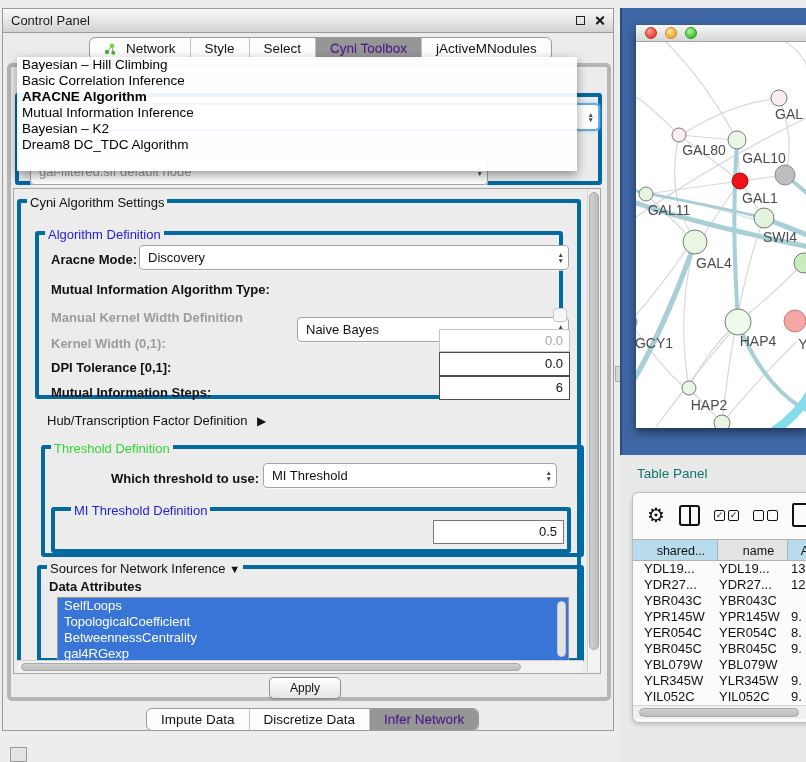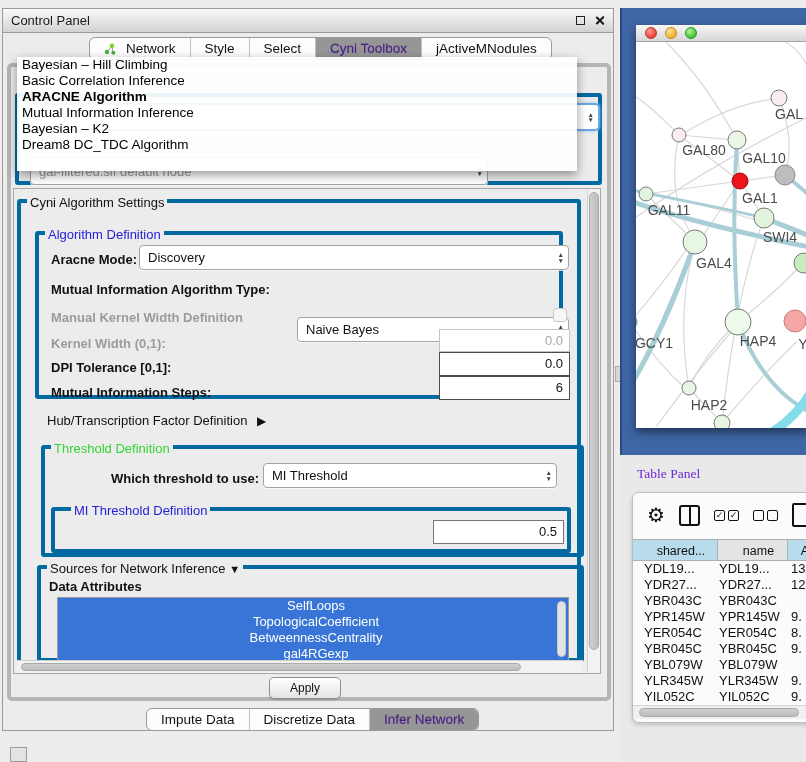--- a/index.html
+++ b/index.html
@@ -45,21 +45,21 @@
   .field.strong { border:1.5px solid #4c4c4c; }
   .field.dis { border:1px solid #c4c4c4; color:#a7a7a7; }
   .checkbox { width:14px; height:14px; border:1px solid #c9c9c9; border-radius:3px; background:#f6f6f6; }
 
   
   .sb-track-v { background:#f2f2f2; border-left:1px solid #d0d0d0; }
   .sb-thumb { background:linear-gradient(90deg,#cfcfcf,#bdbdbd); border:1px solid #aaa; border-radius:6px; }
   .sb-thumb-h { background:linear-gradient(#cfcfcf,#bdbdbd); border:1px solid #aaa; border-radius:6px; }
 
   
-  #attr-list { background:#fff; border:1px solid #9a9a9a; overflow:hidden;text-align:center; }
+  #attr-list { background:#fff; border:1px solid #9a9a9a; overflow:hidden; }
   .attr-item { height:16px; line-height:16px; padding-left:6px; color:#fff; background:#3875d7;
     font-size:13px; white-space:nowrap; }
 
   
   #algo-popup { left:17px; top:57px; width:560px; height:114px;
     background:rgba(255,255,255,0.93); box-shadow:0 4px 10px rgba(0,0,0,.4);
     z-index:60; }
   #popup-prompt { height:16px; text-align:center; color:#b3b3b3; font-size:13.5px; padding-top:2px; }
   .popup-item { height:16px; line-height:16px; padding-left:5px; font-size:13.5px; color:#000; white-space:nowrap; }
   .popup-item.sel { font-weight:bold; }
@@ -75,21 +75,21 @@
   #net-titlebar { position:absolute; left:0; top:0; width:100%; height:17px;
     background:linear-gradient(#f7f7f7,#d6d6d6); border-bottom:1px solid #a5a5a5;
     display:flex; align-items:center; gap:8px; padding-left:9px; }
   .tl { width:12px; height:12px; border-radius:50%; }
   .tl.red   { background:radial-gradient(circle at 35% 30%, #ff9f98, #ee4b40 60%, #c9382e); border:1px solid #b4372e;}
   .tl.yel   { background:radial-gradient(circle at 35% 30%, #ffe49a, #f5b43c 60%, #d9981f); border:1px solid #c08f1f;}
   .tl.grn   { background:radial-gradient(circle at 35% 30%, #b6f2a0, #52c93f 60%, #2ba227); border:1px solid #2a9428;}
   #net-canvas { position:absolute; left:0; top:17px; width:172px; height:386px; overflow:hidden; }
 
   #table-area { left:620px; top:455px; width:186px; height:307px; background:#e9e9e9; }
-  #table-panel-title { position:absolute; left:17px; top:11px; font-size:13.5px; color:#6d28d9;font-family:Liberation Serif, serif; }
+  #table-panel-title { position:absolute; left:17px; top:11px; font-size:13.5px; color:#0f766e; }
   #table-window { position:absolute; left:12px; top:37px; width:180px; height:231px;
     background:#fbfbfb; border:1px solid #bdbdbd; border-radius:7px 0 0 7px;
     overflow:hidden; box-shadow:0 2px 4px rgba(0,0,0,.18); }
   #tp-toolbar { position:absolute; left:0; top:0; width:100%; height:44px; display:flex;
     align-items:center; gap:14px; padding-left:14px; background:#fbfbfb; }
   .gear { font-size:20px; color:#111; line-height:20px; }
   .colicon { width:21px; height:21px; border:2px solid #111; border-radius:3px; position:relative; }
   .colicon::after { content:""; position:absolute; left:8px; top:0; width:2px; height:17px; background:#111; }
   .cbpair { display:flex; gap:3px; }
   .mini-cb { width:11px; height:11px; border:1.5px solid #111; border-radius:2px; font-size:9px;

